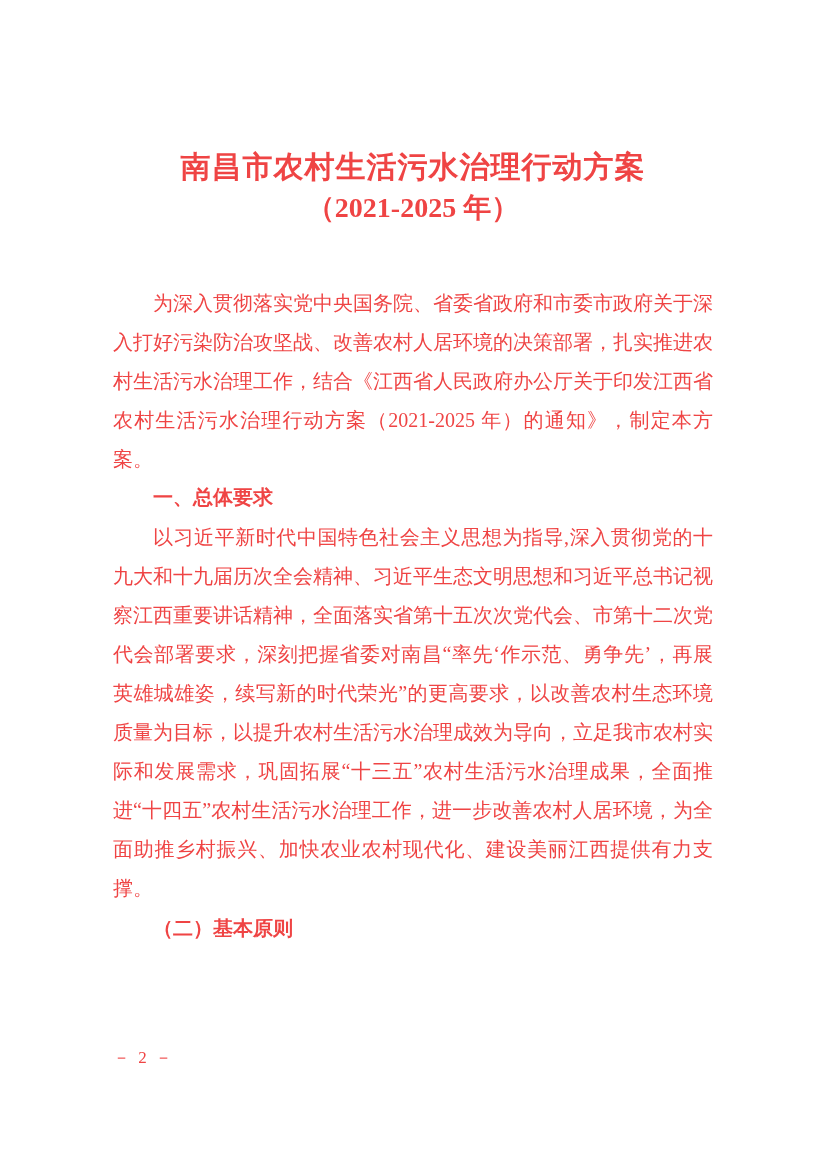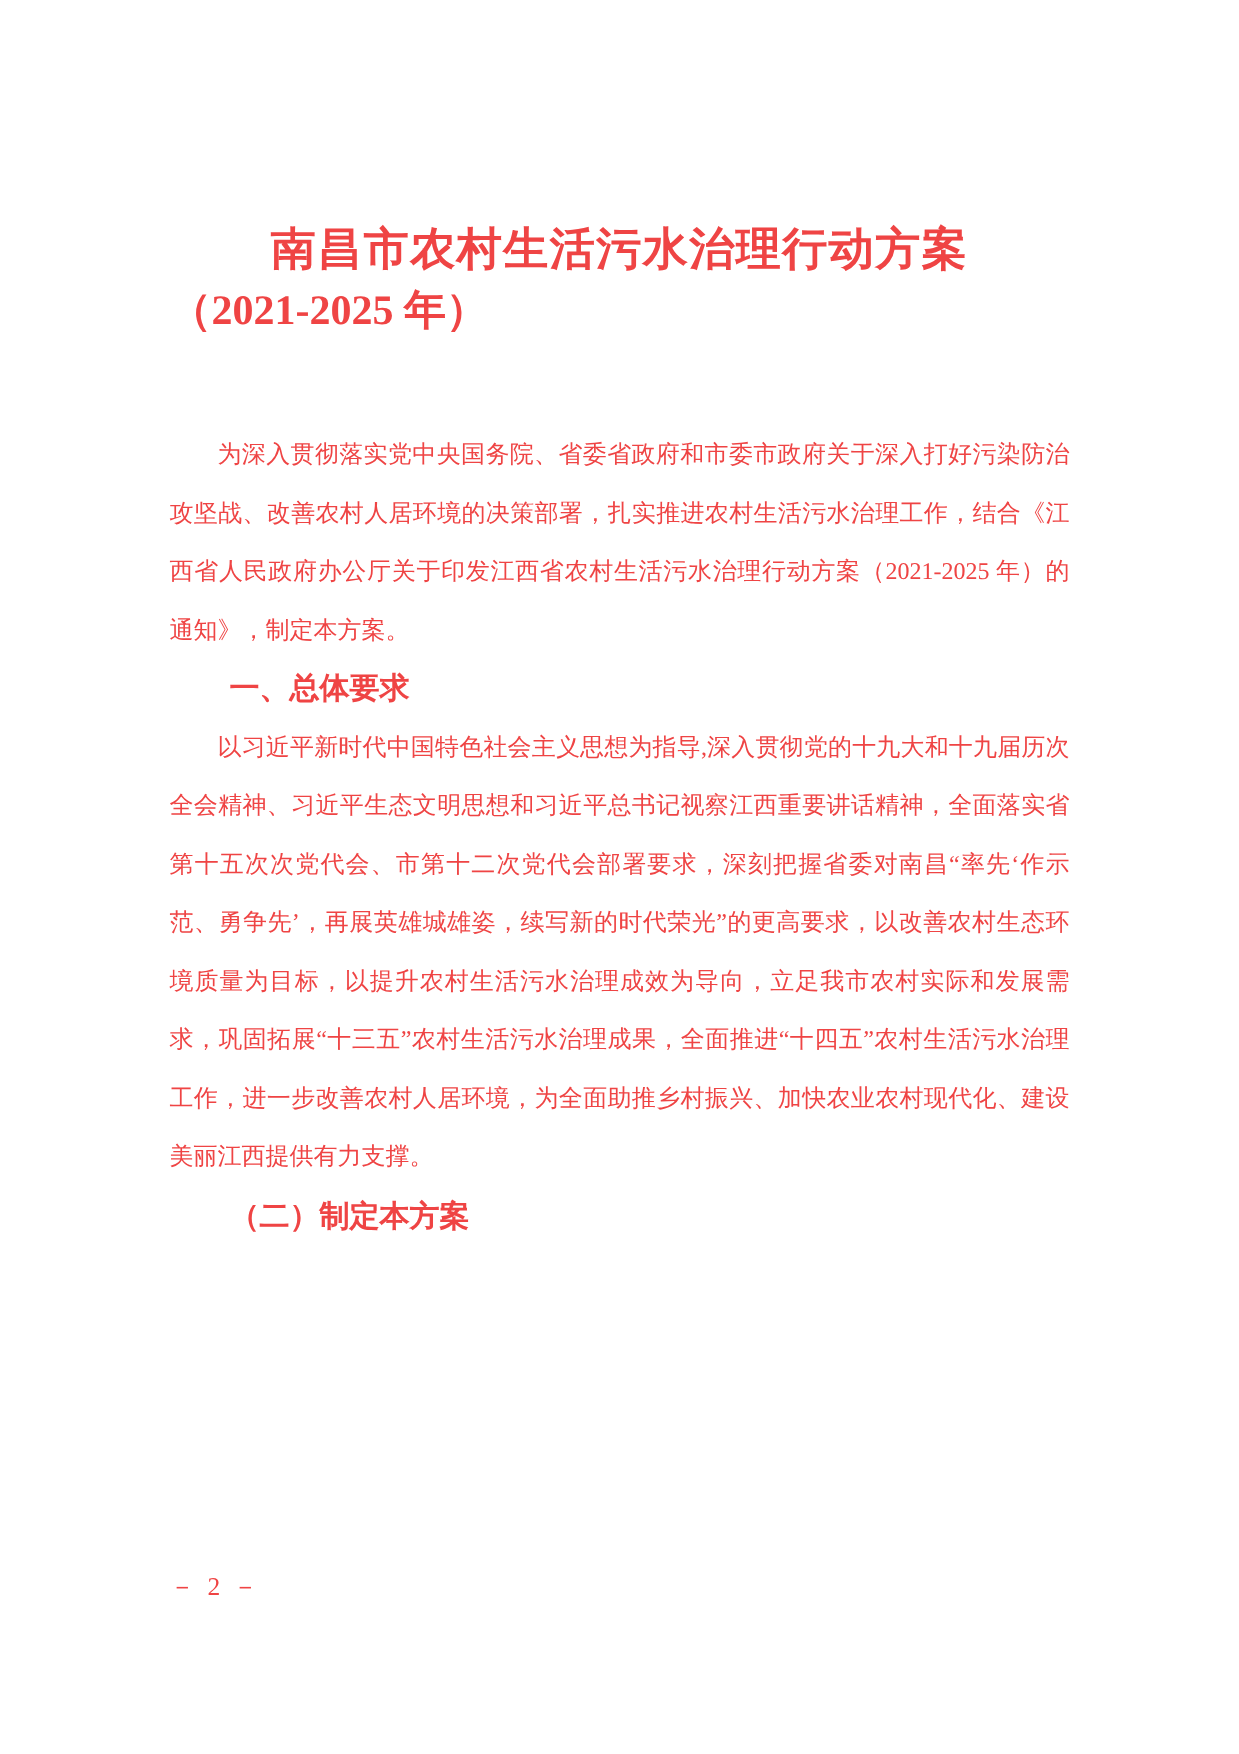--- a/index.html
+++ b/index.html
@@ -27,44 +27,44 @@
     margin: 0;
     text-align: center;
     font-weight: bold;
     font-size: 30px;
     line-height: 42px;
     letter-spacing: 1px;
     font-family: "Liberation Serif", serif;
   }
   .subtitle {
     margin: 0;
-    text-align: left;
+    text-align: center;
     font-weight: bold;
     font-size: 28px;
     line-height: 40px;
     font-family: "Liberation Serif", serif;
   }
   .para {
     margin: 0;
-    font-size: 16px;
+    font-size: 20px;
     line-height: 39px;
     text-align: justify;
     text-indent: 2em;
     word-break: break-all;
   }
   .para-intro {
     margin-top: 56px;
   }
   .heading-l1 {
     margin: 0;
     font-size: 20px;
     line-height: 39px;
     font-weight: bold;
     text-indent: 2em;
-    font-family: Liberation Serif, serif;
+    font-family: Liberation Mono, monospace;
   }
   .heading-l2 {
     margin: 0;
     font-size: 20px;
     line-height: 41px;
     font-weight: bold;
     text-indent: 2em;
     font-family: "Liberation Serif", serif;
   }
   .page-number {
@@ -87,19 +87,19 @@
 
     <h1 class="subtitle">（2021-2025 年）</h1>
 
     <p class="para para-intro">为深入贯彻落实党中央国务院、省委省政府和市委市政府关于深入打好污染防治攻坚战、改善农村人居环境的决策部署，扎实推进农村生活污水治理工作，结合《江西省人民政府办公厅关于印发江西省农村生活污水治理行动方案（2021-2025 年）的通知》，制定本方案。</p>
 
     <h2 class="heading-l1">一、总体要求</h2>
 
 
     <p class="para">以习近平新时代中国特色社会主义思想为指导,深入贯彻党的十九大和十九届历次全会精神、习近平生态文明思想和习近平总书记视察江西重要讲话精神，全面落实省第十五次次党代会、市第十二次党代会部署要求，深刻把握省委对南昌“率先‘作示范、勇争先’，再展英雄城雄姿，续写新的时代荣光”的更高要求，以改善农村生态环境质量为目标，以提升农村生活污水治理成效为导向，立足我市农村实际和发展需求，巩固拓展“十三五”农村生活污水治理成果，全面推进“十四五”农村生活污水治理工作，进一步改善农村人居环境，为全面助推乡村振兴、加快农业农村现代化、建设美丽江西提供有力支撑。</p>
 
-    <h3 class="heading-l2">（二）制定本方案</h3>
+    <h3 class="heading-l2">（二）基本原则</h3>
 
 
   </div>
 
   <div class="page-number">－ 2 －</div>
 </div>
 
 </body></html>

